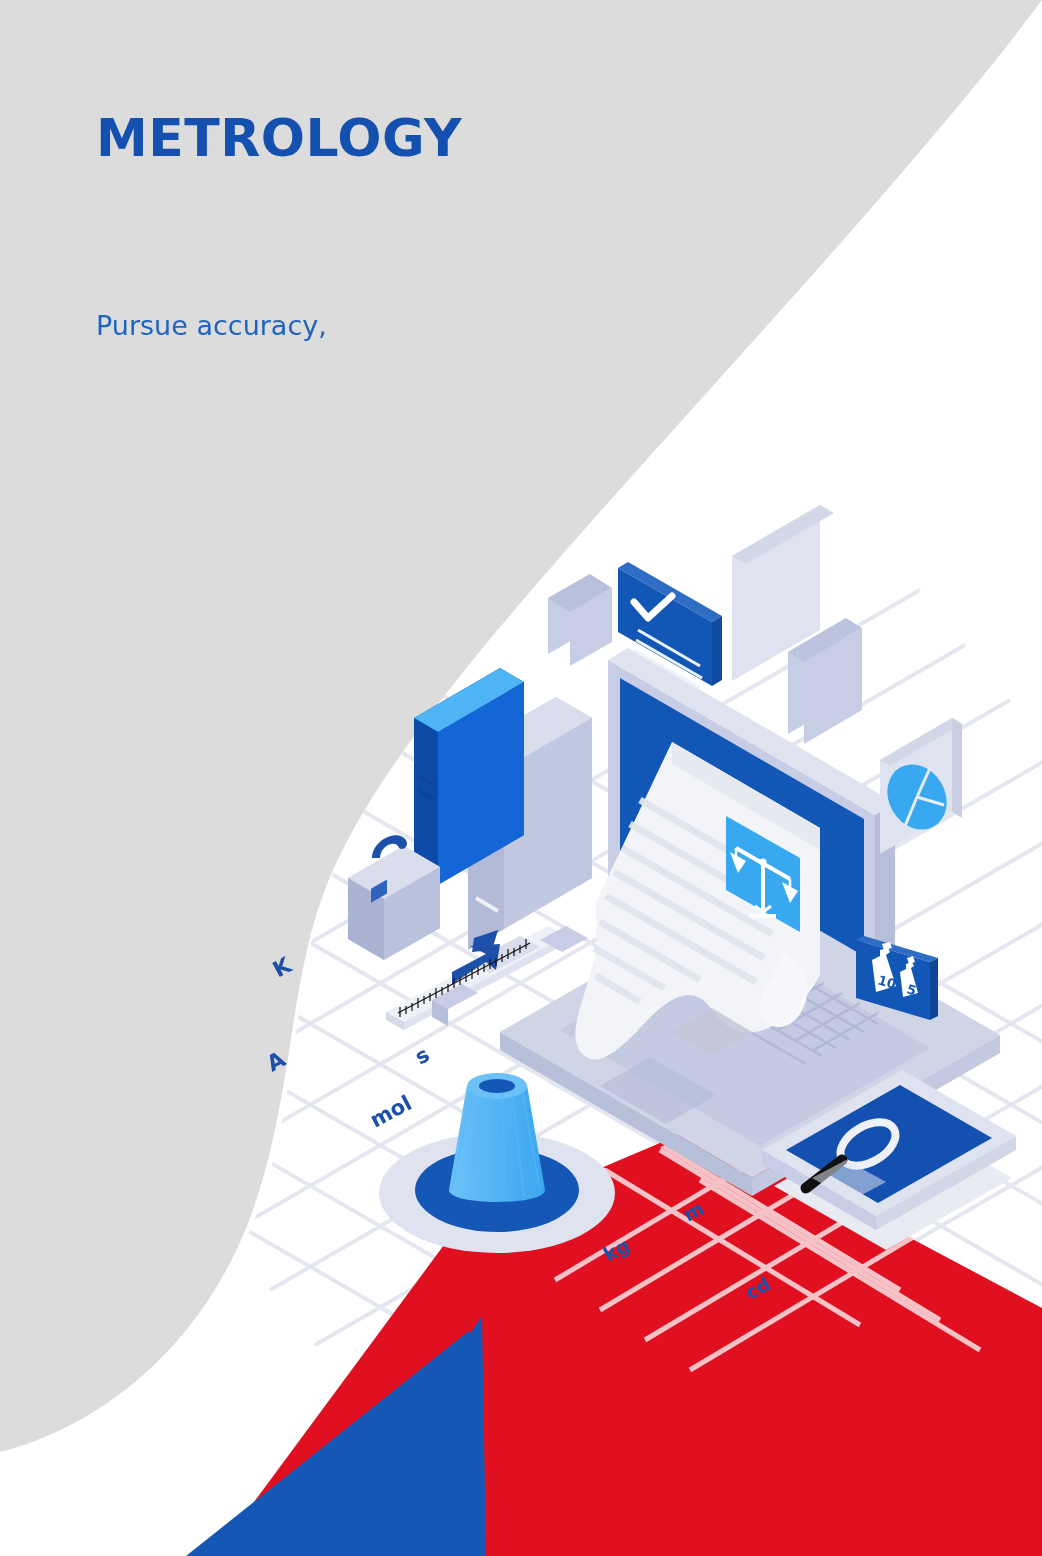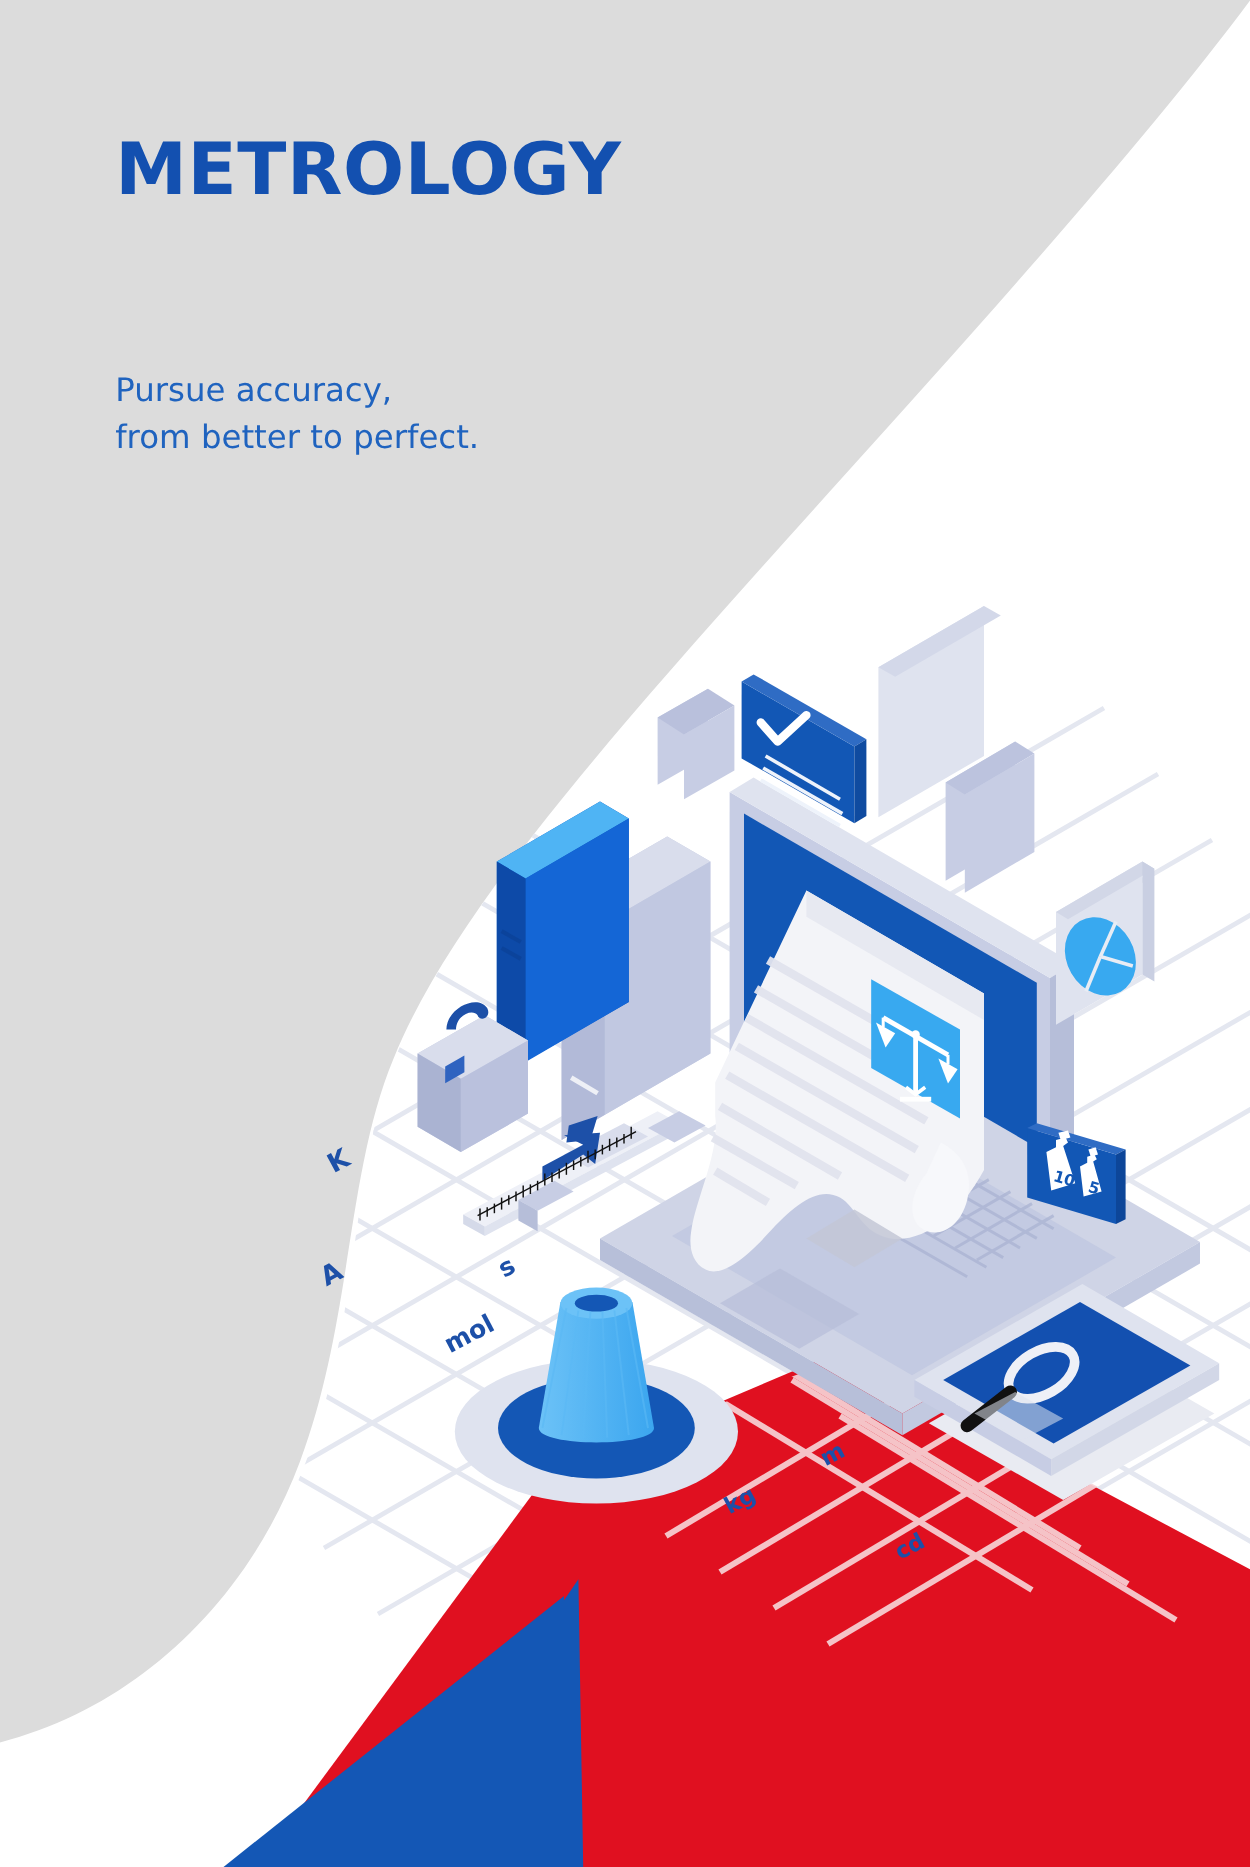--- a/index.html
+++ b/index.html
@@ -7,21 +7,21 @@
   body {
     font-family:"Liberation Sans", sans-serif;
     background:#dcdcdc;
     position:relative;
   }
   #poster { position:absolute; inset:0; width:1042px; height:1556px; overflow:hidden; }
   #artboard { position:absolute; inset:0; }
   .txt-layer { position:absolute; left:0; top:0; width:100%; height:100%; pointer-events:none; }
   .title {
     position:absolute; left:96px; top:112px;
-    font-size:60px; font-weight:bold; letter-spacing:0.5px;
+    font-size:52px; font-weight:bold; letter-spacing:0.5px;
     color:#1350b0; line-height:1.0;
     font-family:"DejaVu Sans","Liberation Sans",sans-serif;
   }
   .subtitle {
     position:absolute; left:96px; top:258px;
     font-size:27px; font-weight:400; color:#1f63bf; line-height:1.45;
     font-family:"DejaVu Sans","Liberation Sans",sans-serif;
     white-space:pre-line;
     margin-top:48px;
   }
@@ -381,16 +381,16 @@
         </g>
       </g>
 
       <path d="M812,1178 L852,1200 L886,1182 L846,1160 Z" fill="#dfe3ef" opacity="0.55"></path>
 
     </g>
   </svg>
 
   <div class="txt-layer">
     <div class="title">METROLOGY</div>
-    <div class="subtitle"><span>Pursue accuracy,</span><br><span>from better to perfect.</span></div>
+    <div class="subtitle"><span>Pursue accuracy,</span><br></div>
   </div>
 
 </div>
 
 </body></html>

